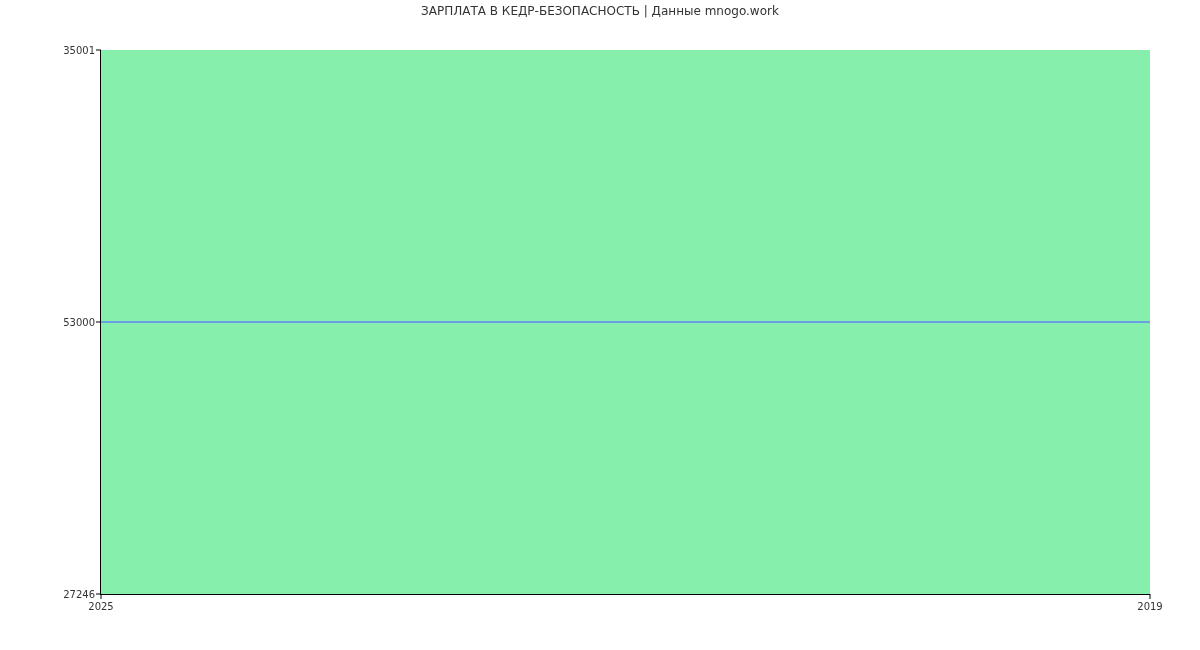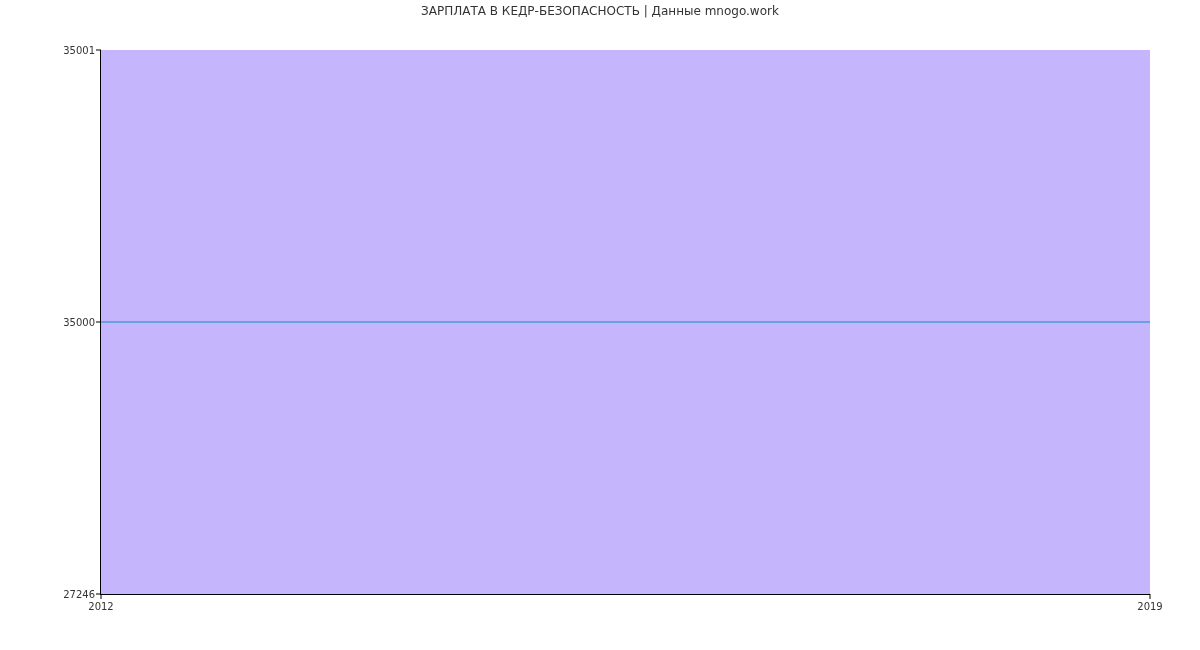--- a/index.html
+++ b/index.html
@@ -24,21 +24,21 @@
     text-align: center;
     font-size: 12px;
     color: #333;
   }
   .plot {
     position: absolute;
     left: 100px;
     top: 50px;
     width: 1050px;
     height: 545px;
-    background: #c4b5fd;
+    background: #86efac;
     border-left: 1px solid #000;
     border-bottom: 1px solid #000;
     box-sizing: border-box;
   }
   .ytick {
     position: absolute;
     left: 0;
     transform: translate(-100%, -50%);
     font-size: 10px;
     color: #333;
@@ -83,26 +83,26 @@
 
 <div class="figure">
   <div class="title">ЗАРПЛАТА В  КЕДР-БЕЗОПАСНОСТЬ | Данные mnogo.work</div>
 
   <div class="plot">
 
     <div class="ytick-mark" style="top:0%"></div>
     <div class="ytick" style="top:0%">35001</div>
 
     <div class="ytick-mark" style="top:50%"></div>
-    <div class="ytick" style="top:50%">35000</div>
+    <div class="ytick" style="top:50%">53000</div>
 
     <div class="ytick-mark" style="top:100%"></div>
     <div class="ytick" style="top:100%">27246</div>
 
     <div class="xtick-mark" style="left:0%"></div>
-    <div class="xtick" style="left:0%">2012</div>
+    <div class="xtick" style="left:0%">2025</div>
 
     <div class="xtick-mark" style="left:100%"></div>
     <div class="xtick" style="left:100%">2019</div>
 
     <div class="series-line" style="top:50%"></div>
   </div>
 </div>
 
 </body></html>

